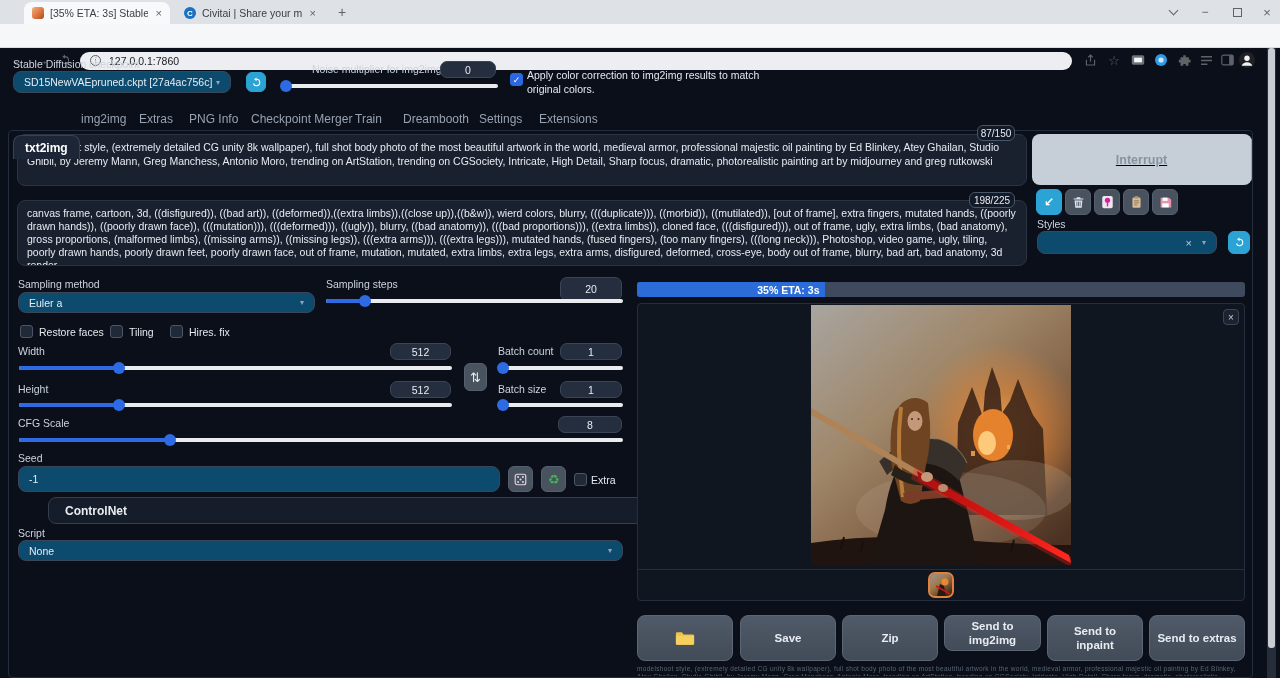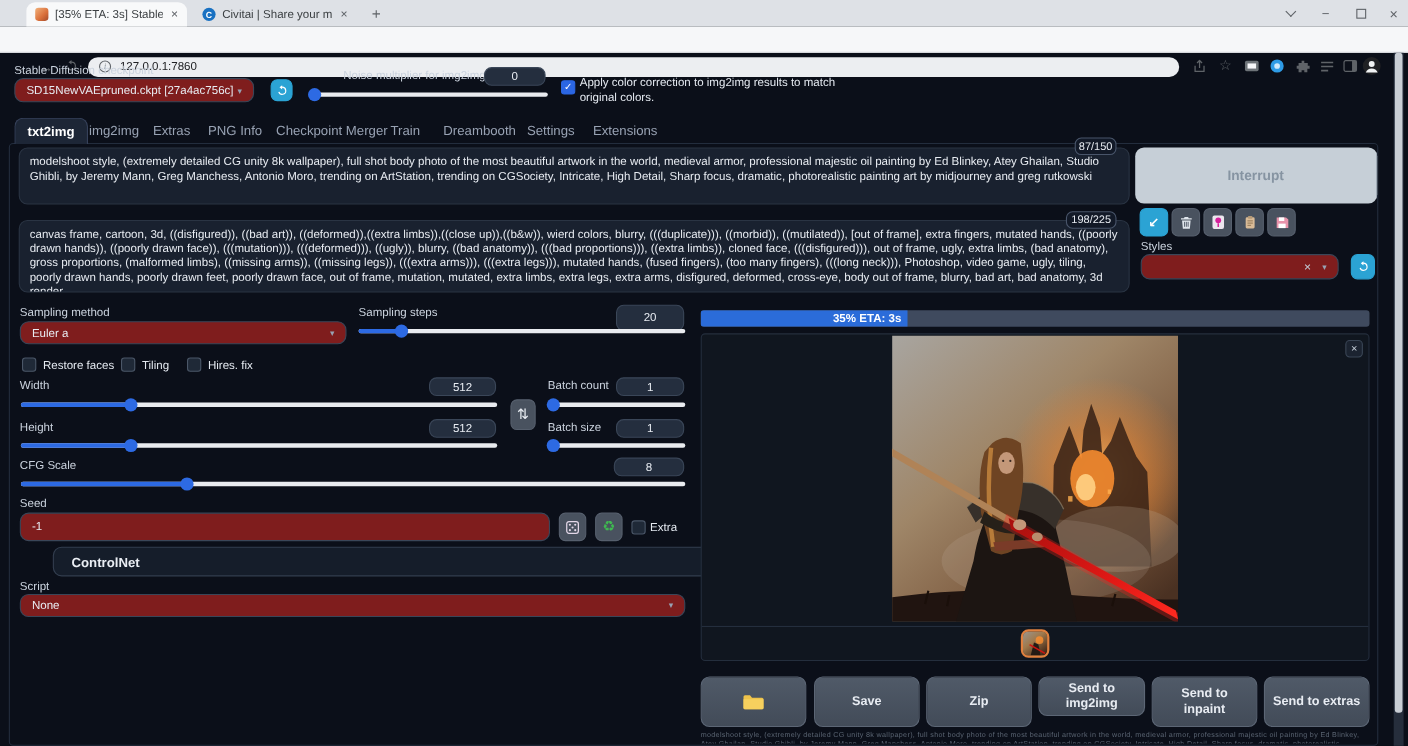--- a/index.html
+++ b/index.html
@@ -24,21 +24,21 @@
   .urlpill .info-i { width:11px; height:11px; border:1px solid #5f6368; border-radius:50%;
     color:#5f6368; font-size:7.5px; display:flex; align-items:center; justify-content:center;
     font-style:italic; font-family:"Liberation Serif",serif; }
   .urltext { margin-left:8px; font-size:10.5px; color:#202124; }
   .chic { top:26px; width:20px; height:20px; display:flex; align-items:center; justify-content:center; color:#5f6368; }
   
   .panel-border { left:8px; top:130px; width:1245px; height:548px; border:1px solid #232d3d; border-radius:4px; }
   .lbl { font-size:10.5px; color:#cbd3de; }
   .numbox { background:#242e3e; border:1px solid #3a4658; border-radius:7px; color:#e8ecf2;
     font-size:10.5px; display:flex; align-items:center; justify-content:center; }
-  .dropdown { background:#7f1d1d; border:1px solid #3a4658; border-radius:8px; display:flex;
+  .dropdown { background:#0c4a6e; border:1px solid #3a4658; border-radius:8px; display:flex;
     align-items:center; padding:0 10px; color:#e8ecf2; font-size:10.5px; }
   .caret { margin-left:auto; color:#98a2b3; font-size:8px; }
   .slider { height:4px; background:#e9ebef; border-radius:2px; position:absolute; }
   .slider .fill { position:absolute; left:0; top:0; bottom:0; background:#2d6ae3; border-radius:2px; }
   .slider .knob { position:absolute; top:50%; transform:translate(-50%,-50%); width:12px; height:12px;
     border-radius:50%; background:#2d6ae3; }
   .cb { width:13px; height:13px; border:1px solid #4b5768; background:#1f2937; border-radius:3px; }
   .cb.checked { background:#2b66e3; border-color:#2b66e3; color:#fff; font-size:9px; display:flex;
     align-items:center; justify-content:center; }
   .iconbtn { background:#49525f; border:1px solid #565f6d; border-radius:6px; display:flex;
@@ -160,38 +160,38 @@
 </div>
 <div class="abs lbl" style="left:287px; top:63px;margin-left:25px;">Noise multiplier for img2img</div>
 <div class="abs numbox" style="left:440px; top:61px; width:56px; height:17px;">0</div>
 <div class="abs slider" style="left:282px; top:84px; width:216px;">
   <div class="fill" style="width:2%;"></div>
     <div class="knob" style="left:2%;"></div>
 </div>
 <div class="abs cb checked" style="left:510px; top:73px;">✓</div>
 <div class="abs lbl" style="left:527px; top:68px; width:250px; line-height:14px; color:#e4e9f0;">Apply color correction to img2img results to match original colors.</div>
 
-<div class="abs navtab active" style="left:13px;">txt2img</div>
+<div class="abs navtab active" style="left:13px;margin-top:28px;">txt2img</div>
 <div class="abs navtab" style="left:70px;">img2img</div>
 <div class="abs navtab" style="left:128px;">Extras</div>
 <div class="abs navtab" style="left:178px;">PNG Info</div>
 <div class="abs navtab" style="left:240px;">Checkpoint Merger</div>
 <div class="abs navtab" style="left:344px;">Train</div>
 <div class="abs navtab" style="left:392px;">Dreambooth</div>
 <div class="abs navtab" style="left:468px;">Settings</div>
 <div class="abs navtab" style="left:528px;">Extensions</div>
 <div class="abs panel-border"></div>
 
 <div class="abs tokbadge" style="left:977px; top:125px; width:38px; height:16px;">87/150</div>
 <div class="abs textarea" style="left:17px; top:134px; width:1010px; height:52px;">modelshoot style, (extremely detailed CG unity 8k wallpaper), full shot body photo of the most beautiful artwork in the world, medieval armor, professional majestic oil painting by Ed Blinkey, Atey Ghailan, Studio Ghibli, by Jeremy Mann, Greg Manchess, Antonio Moro, trending on ArtStation, trending on CGSociety, Intricate, High Detail, Sharp focus, dramatic, photorealistic painting art by midjourney and greg rutkowski</div>
 
 <div class="abs tokbadge" style="left:969px; top:192px; width:46px; height:16px;">198/225</div>
 <div class="abs textarea" style="left:17px; top:200px; width:1010px; height:66px; line-height:13px;">canvas frame, cartoon, 3d, ((disfigured)), ((bad art)), ((deformed)),((extra limbs)),((close up)),((b&amp;w)), wierd colors, blurry, (((duplicate))), ((morbid)), ((mutilated)), [out of frame], extra fingers, mutated hands, ((poorly drawn hands)), ((poorly drawn face)), (((mutation))), (((deformed))), ((ugly)), blurry, ((bad anatomy)), (((bad proportions))), ((extra limbs)), cloned face, (((disfigured))), out of frame, ugly, extra limbs, (bad anatomy), gross proportions, (malformed limbs), ((missing arms)), ((missing legs)), (((extra arms))), (((extra legs))), mutated hands, (fused fingers), (too many fingers), (((long neck))), Photoshop, video game, ugly, tiling, poorly drawn hands, poorly drawn feet, poorly drawn face, out of frame, mutation, mutated, extra limbs, extra legs, extra arms, disfigured, deformed, cross-eye, body out of frame, blurry, bad art, bad anatomy, 3d render</div>
 
-<div class="abs" style="left:1032px; top:134px; width:220px; height:51px; background:#c6cfd7; border-radius:8px; display:flex; overflow:hidden;">
+<div class="abs" style="left:1032px; top:134px; width:220px; height:51px; background:#c6cfd7; border-radius:8px; display:flex; overflow:hidden;text-decoration:underline;">
   <div style="flex:1; display:flex; align-items:center; justify-content:center; color:#8694a2; font-size:12.5px; font-weight:700; border-right:1px solid #9aa6b2;">Interrupt</div>
 </div>
 
 <div class="abs iconbtn bluebtn" style="left:1036px; top:189px; width:26px; height:26px; color:#fff; font-size:12px; font-weight:700;">↙</div>
 <div class="abs iconbtn" style="left:1065px; top:189px; width:26px; height:26px;">
   <svg width="13" height="13" viewBox="0 0 16 16">
       <path d="M6 1.6h4l.6 1.4H14v1.4H2V3h3.4zM3.2 5.4h9.6l-.9 9.2H4.1z" fill="#dfe5ec"></path>
       <path d="M6 7v5.5M8 7v5.5M10 7v5.5" stroke="#49525f" stroke-width="1"></path>
     </svg>
 </div>

